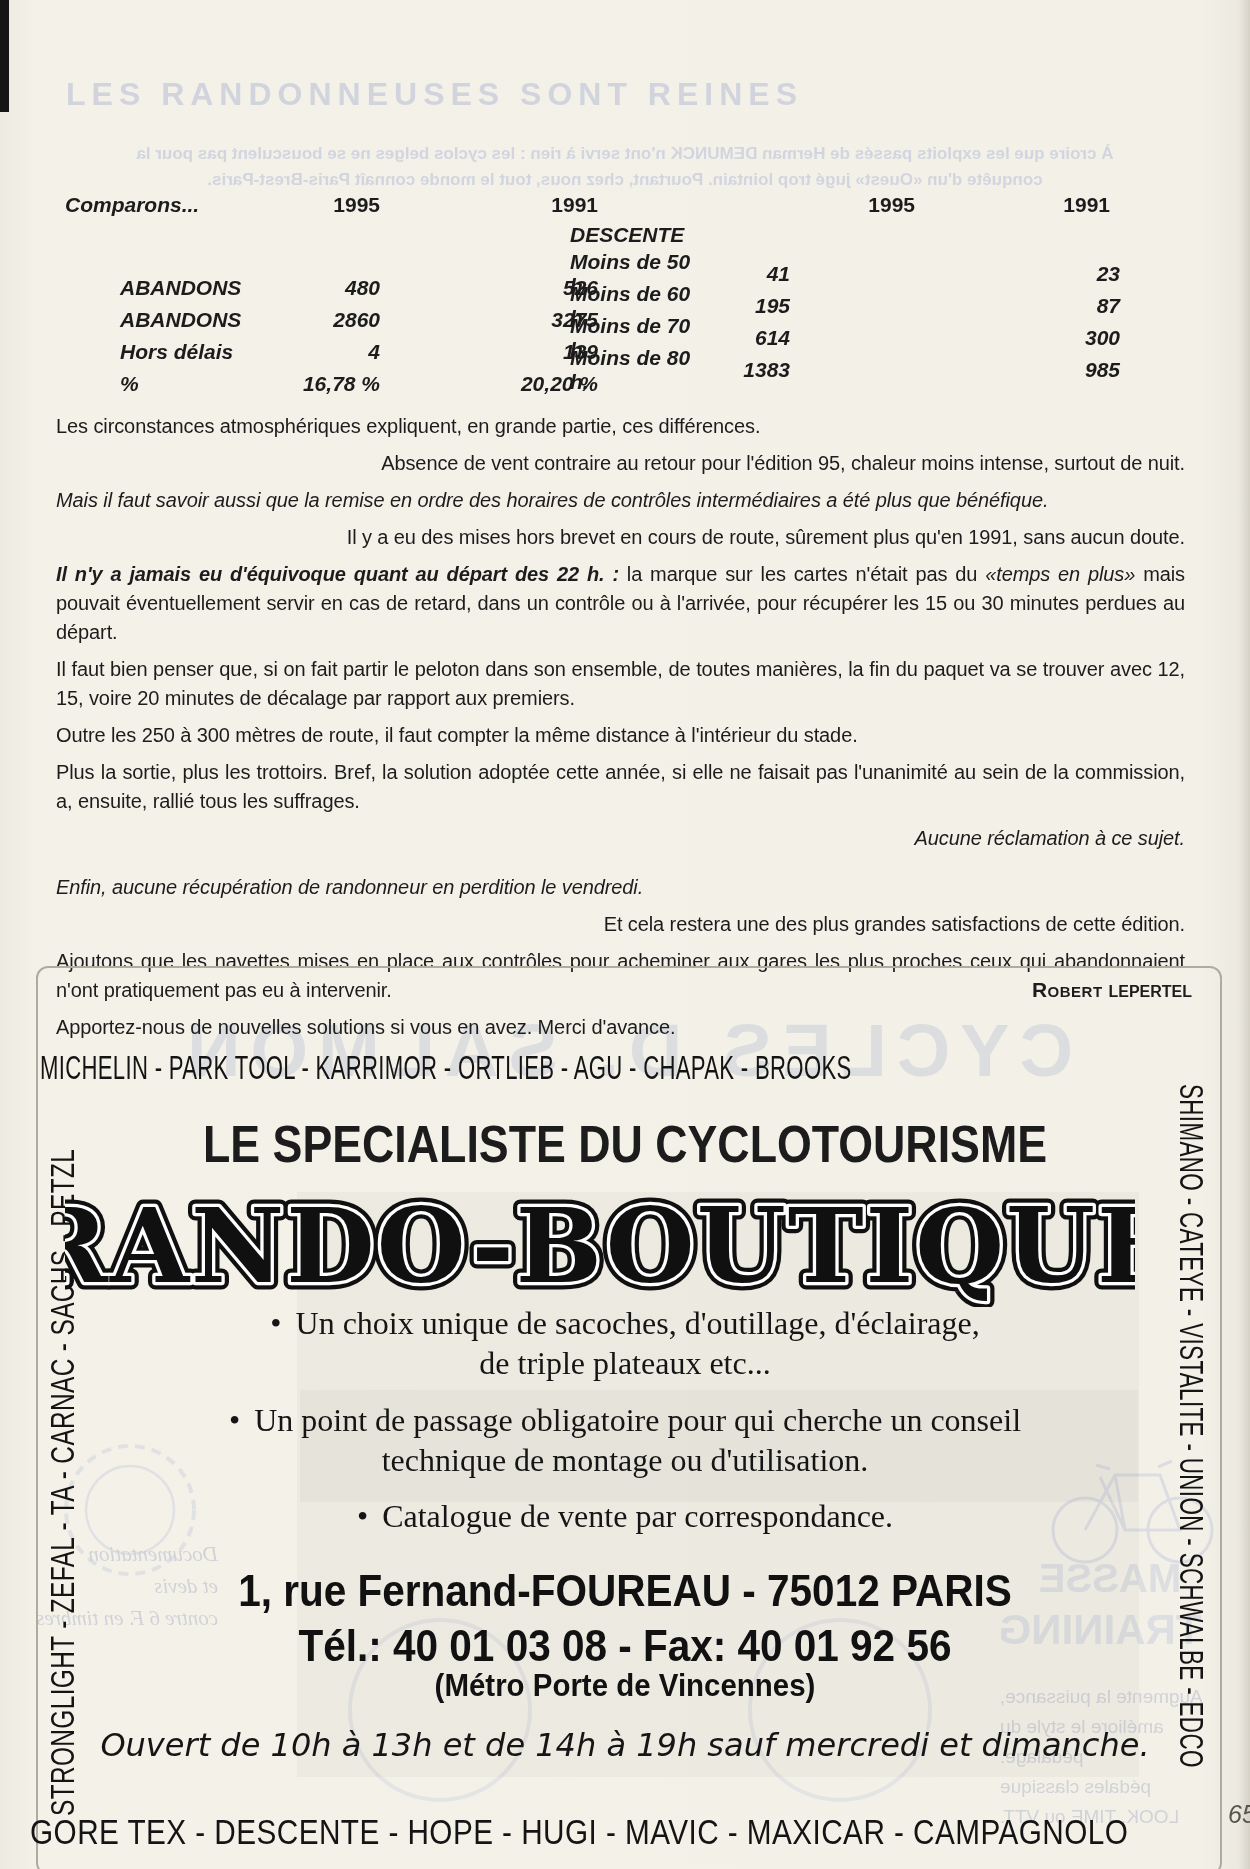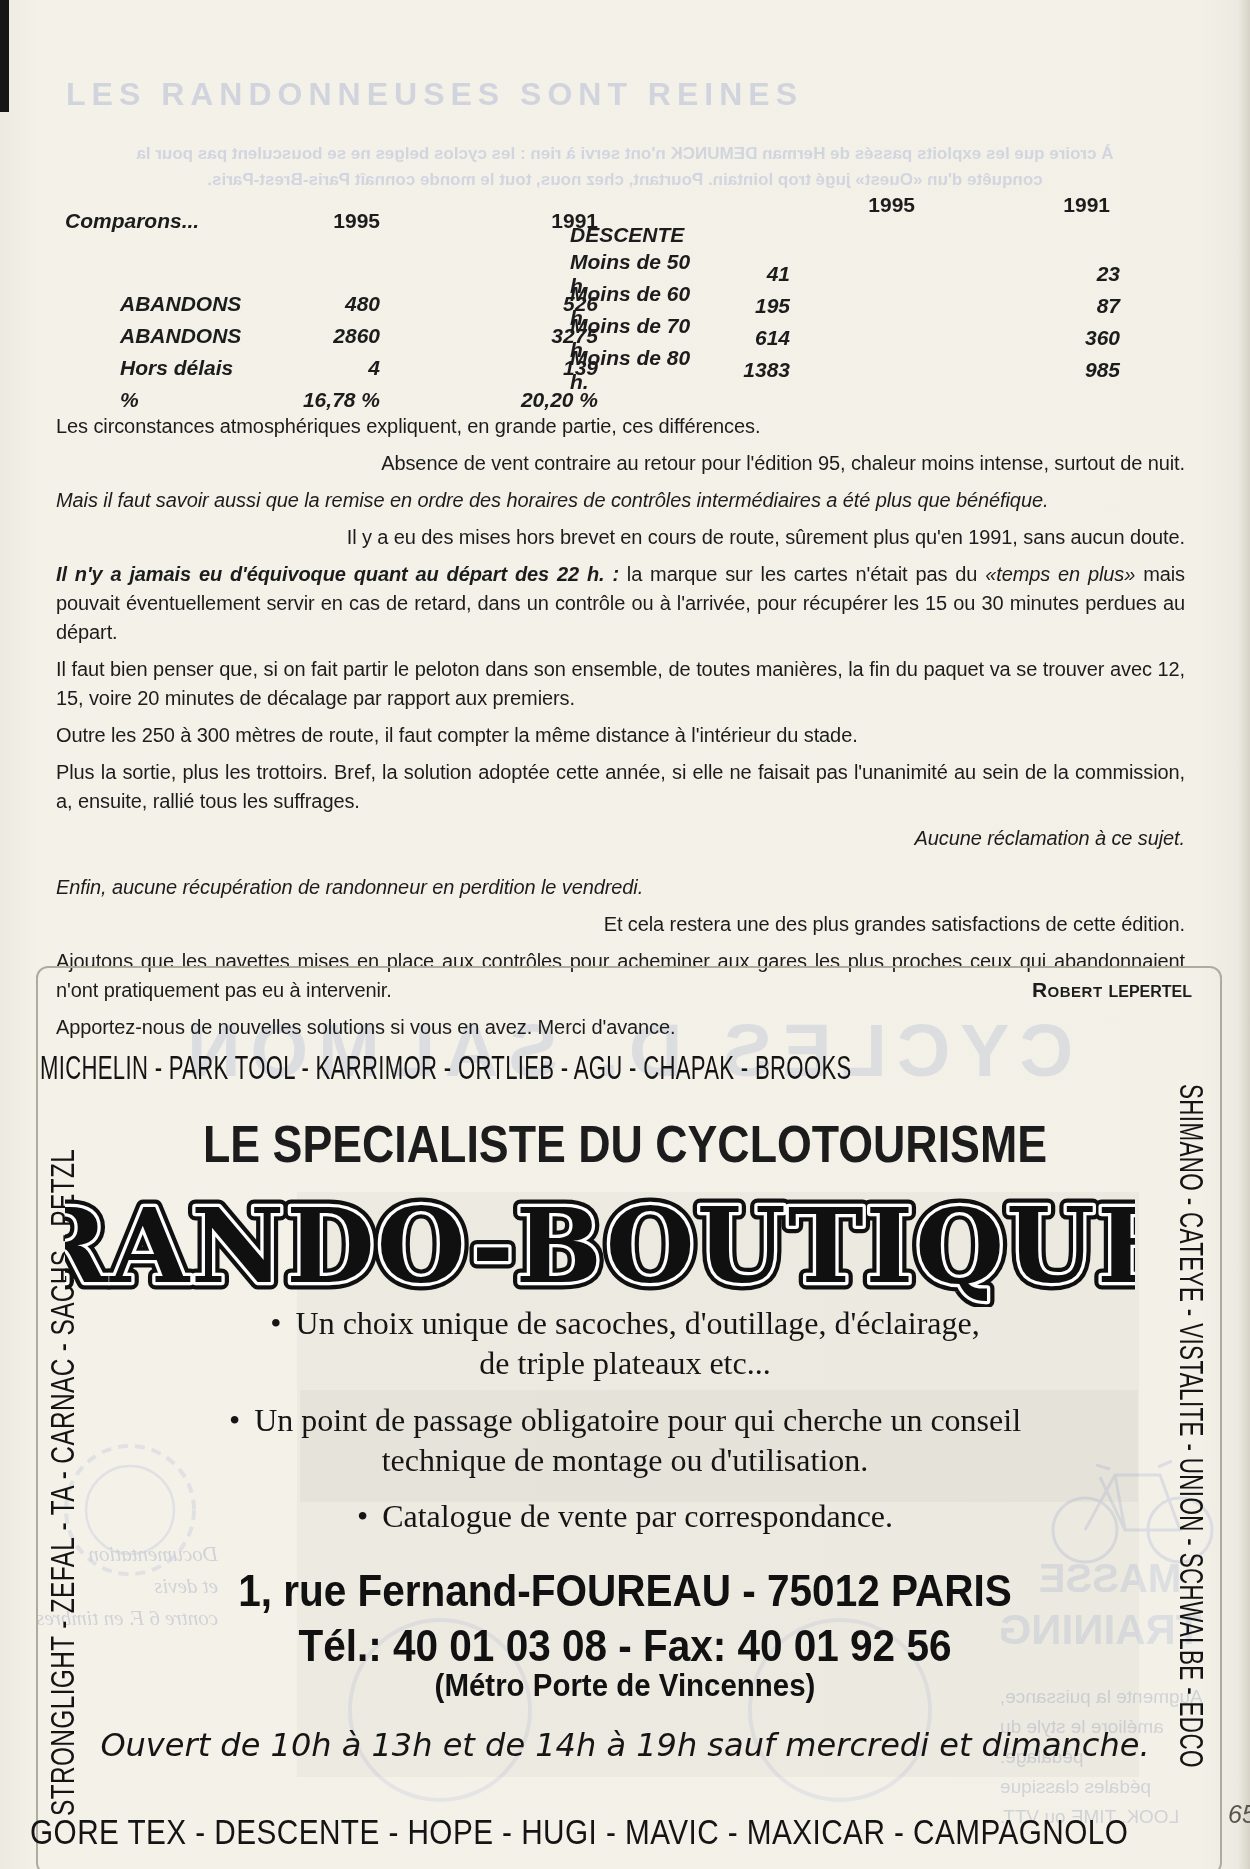--- a/index.html
+++ b/index.html
@@ -114,21 +114,21 @@
   </svg>
   <svg class="ghost" style="left:330px;top:1600px;opacity:.35;" width="620" height="220" viewBox="0 0 620 220">
     <g stroke="#c8cede" stroke-width="4" fill="none">
       <circle cx="110" cy="110" r="90"></circle>
         <circle cx="510" cy="110" r="90"></circle>
     </g>
   </svg>
   <div class="patch" style="left:297px;top:1192px;width:842px;height:585px;"></div>
   <div class="patch" style="left:300px;top:1390px;width:838px;height:112px;background:rgba(135,135,125,.06);"></div>
 
-  <div class="tbl tl" style="left:65px;top:208px;width:545px;">
+  <div class="tbl tl" style="left:65px;top:192px;width:545px;">
     <div class="trow thead">
       <span class="lbl">Comparons...</span>
       <span class="hdr">1995</span>
       <span class="hdr">1991</span>
     </div>
     <div class="trow">
       <span class="lbl ind">ABANDONS</span>
       <span class="num">480</span>
       <span class="num">526</span>
     </div>
@@ -166,21 +166,21 @@
       <span class="num">23</span>
     </div>
     <div class="trow">
       <span class="lbl" style="padding-left:5px;">Moins de 60 h.</span>
       <span class="num">195</span>
       <span class="num">87</span>
     </div>
     <div class="trow">
       <span class="lbl" style="padding-left:5px;">Moins de 70 h.</span>
       <span class="num">614</span>
-      <span class="num">360</span>
+      <span class="num">300</span>
     </div>
     <div class="trow">
       <span class="lbl" style="padding-left:5px;">Moins de 80 h.</span>
       <span class="num">1383</span>
       <span class="num">985</span>
     </div>
   </div>
 
   <div class="article">
     <p class="p">Les circonstances atmosphériques expliquent, en grande partie, ces différences.</p>

